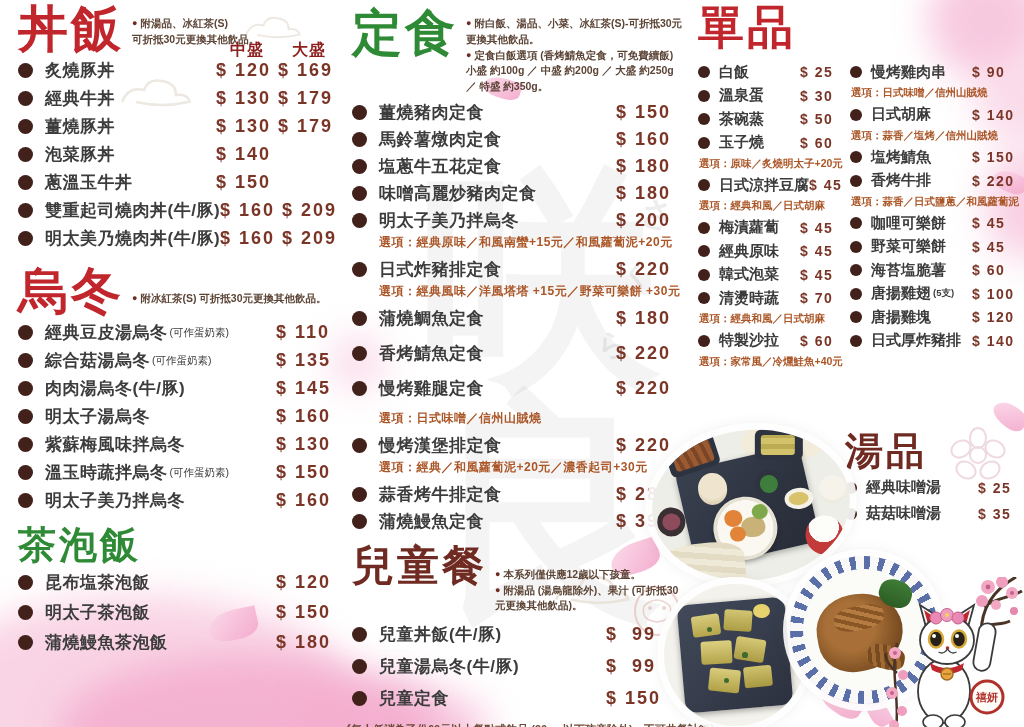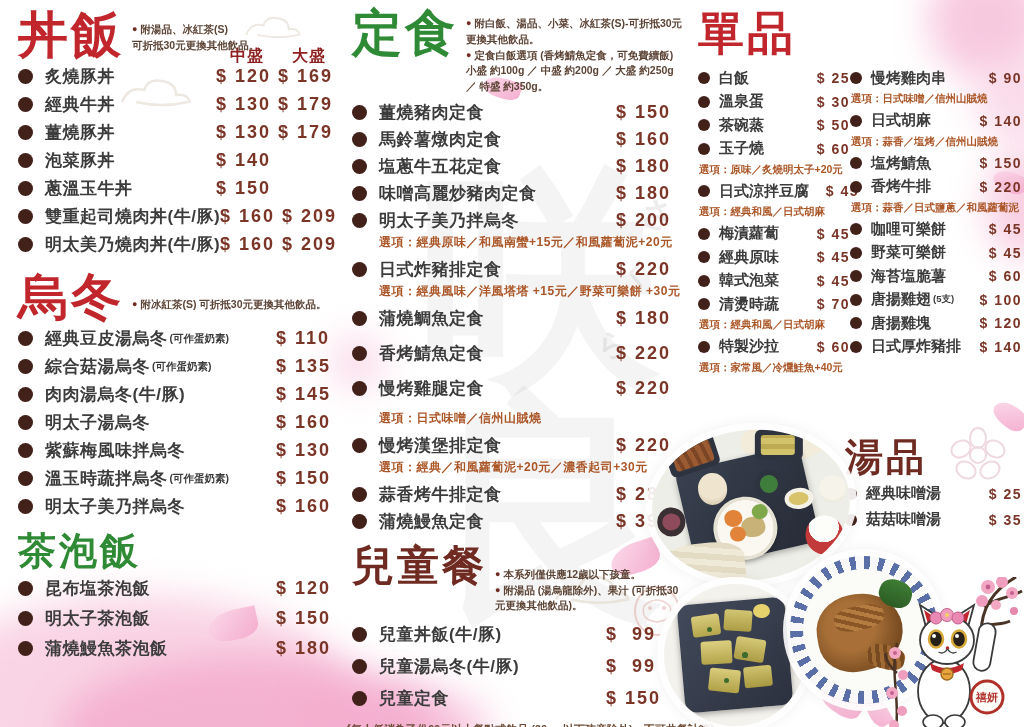--- a/index.html
+++ b/index.html
@@ -9,42 +9,42 @@
   
   .blob{position:absolute;border-radius:50%;filter:blur(18px);pointer-events:none;}
   .petal{position:absolute;background:linear-gradient(135deg,#fbd9e9,#f3a9cc);
          border-radius:85% 0 60% 60% / 85% 0 60% 60%;opacity:.95;pointer-events:none;}
   .watermark{position:absolute;color:rgba(60,60,60,.055);font-weight:bold;pointer-events:none;line-height:1;}
   .cloud{position:absolute;opacity:.8;pointer-events:none;}
   .daruma{position:absolute;opacity:.5;pointer-events:none;}
   .flower-line{position:absolute;opacity:.65;pointer-events:none;}
 
   
-  .col{position:absolute;top:10px;}
+  .col{position:absolute;top:4px;}
   #col1{left:18px;width:322px;}
   #col2{left:352px;top:8px;width:334px;}
   #col3{left:698px;width:324px;}
 
   .h-wrap{position:relative;}
   .title-row{display:flex;align-items:flex-start;}
   .sec-title{font-weight:bold;line-height:1;letter-spacing:3px;white-space:nowrap;}
   .t50{font-size:50px;}.t42{font-size:42px;}.t38{font-size:38px;}.t46{font-size:46px;}
   .red{color:#c0262c;}.green{color:#2f8a35;}.maroon{color:#6f2b22;}
 
   .head-notes{font-size:10.5px;font-weight:bold;color:#5c4436;line-height:1.5;margin:12px 0 0 8px;}
   .head-notes .nb{color:#6f2b22;font-size:9px;vertical-align:1px;margin-right:3px;}
   .indent{}
 
   .sizes{position:absolute;top:36px;right:0;display:flex;}
   .size{width:62px;text-align:center;color:#8e1f1f;font-weight:bold;font-size:16px;letter-spacing:1px;}
 
   .row{display:flex;align-items:center;margin:5px 0;}
   .bullet{width:15px;height:15px;border-radius:50%;background:#42211a;margin-right:12px;flex:none;}
   .iname{font-size:17px;font-weight:bold;letter-spacing:.5px;white-space:nowrap;}
-  .inote{font-size:10.5px;font-weight:bold;margin-left:2px;white-space:nowrap;}
+  .inote{font-size:10.5px;font-weight:normal;margin-left:2px;white-space:nowrap;}
   .sp{flex:1;}
   .price{font-size:18px;font-weight:bold;color:#7a3527;letter-spacing:2px;white-space:nowrap;}
   .pm,.pl{width:62px;flex:none;}
   .p1{width:64px;flex:none;}
 
   .option{font-size:12px;font-weight:bold;color:#ab5627;letter-spacing:.5px;margin:-2px 0 7px 27px;white-space:nowrap;}
 
   .sec{margin-bottom:10px;}
   #udon-sec{margin-top:16px;}
   #chazuke-sec{margin-top:14px;}
@@ -61,21 +61,21 @@
                 font-size:11px;font-weight:bold;color:#6b4a35;line-height:1.8;white-space:nowrap;}
 
   
   .subcols{display:flex;margin-top:8px;}
   .subL{width:152px;flex:none;}
   .subR{width:172px;flex:none;}
   .srow{display:flex;align-items:center;margin:4.5px 0;}
   .sbullet{width:12px;height:12px;border-radius:50%;background:#42211a;margin-right:9px;flex:none;}
   .sname{font-size:15px;font-weight:bold;white-space:nowrap;}
   .snote{font-size:9.5px;font-weight:bold;margin-left:2px;white-space:nowrap;}
-  .sprice{font-size:14px;font-weight:bold;color:#7a3527;letter-spacing:1.5px;width:50px;flex:none;white-space:nowrap;text-align:right;}
+  .sprice{font-size:14px;font-weight:bold;color:#7a3527;letter-spacing:1.5px;width:50px;flex:none;white-space:nowrap;}
   .soption{font-size:10.5px;font-weight:bold;color:#ab5627;margin:0 0 5px 1px;white-space:nowrap;}
 
   #soup-sec{position:absolute;left:147px;top:428px;width:177px;}
   #soup-sec .srow{margin:7px 0;}
 
   
   .photo{position:absolute;border-radius:50%;overflow:hidden;
          box-shadow:0 0 0 7px rgba(255,255,255,.9),0 0 16px rgba(120,100,90,.25);}
   .ph{position:absolute;}
   #photoA{left:652px;top:430px;width:198px;height:150px;background:#edeee7;transform:rotate(-6deg);}

